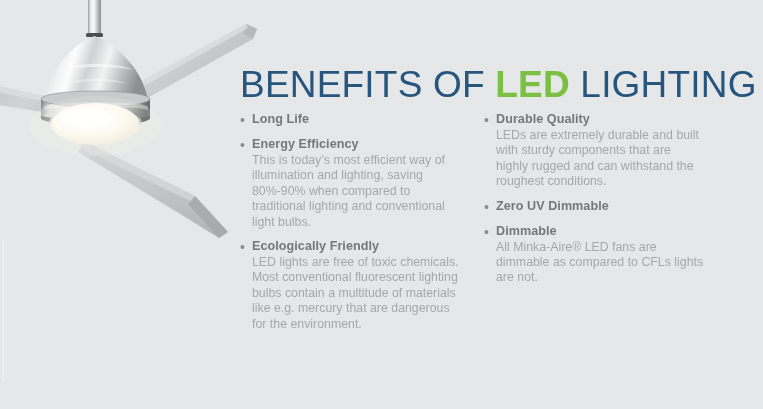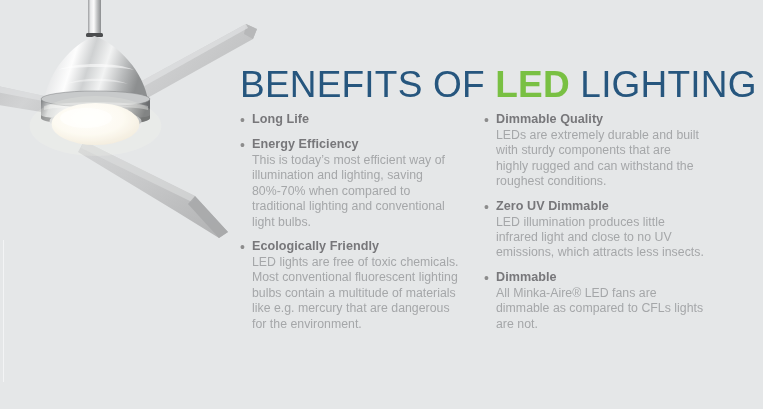--- a/index.html
+++ b/index.html
@@ -214,49 +214,48 @@
         <div class="dot">•</div>
         <div class="btext">
           <p class="b-title">Long Life</p>
         </div>
       </div>
 
       <div class="bullet">
         <div class="dot">•</div>
         <div class="btext">
           <p class="b-title">Energy Efficiency</p>
-          <p class="b-body">This is today’s most efficient way of illumination and lighting, saving 80%-70% when compared to traditional lighting and conventional light bulbs.</p>
+          <p class="b-body">This is today’s most efficient way of illumination and lighting, saving 80%-90% when compared to traditional lighting and conventional light bulbs.</p>
         </div>
       </div>
 
       <div class="bullet">
         <div class="dot">•</div>
         <div class="btext">
           <p class="b-title">Ecologically Friendly</p>
           <p class="b-body">LED lights are free of toxic chemicals. Most conventional fluorescent lighting bulbs contain a multitude of materials like e.g. mercury that are dangerous for the environment.</p>
         </div>
       </div>
 
     </div>
 
     <div class="col">
 
       <div class="bullet">
         <div class="dot">•</div>
         <div class="btext">
-          <p class="b-title">Dimmable Quality</p>
+          <p class="b-title">Durable Quality</p>
           <p class="b-body">LEDs are extremely durable and built with sturdy components that are highly rugged and can withstand the roughest conditions.</p>
         </div>
       </div>
 
       <div class="bullet">
         <div class="dot">•</div>
         <div class="btext">
           <p class="b-title">Zero UV Dimmable</p>
-          <p class="b-body">LED illumination produces little infrared light and close to no UV emissions, which attracts less insects.</p>
         </div>
       </div>
 
       <div class="bullet">
         <div class="dot">•</div>
         <div class="btext">
           <p class="b-title">Dimmable</p>
           <p class="b-body">All Minka-Aire® LED fans are dimmable as compared to CFLs lights are not.</p>
         </div>
       </div>

